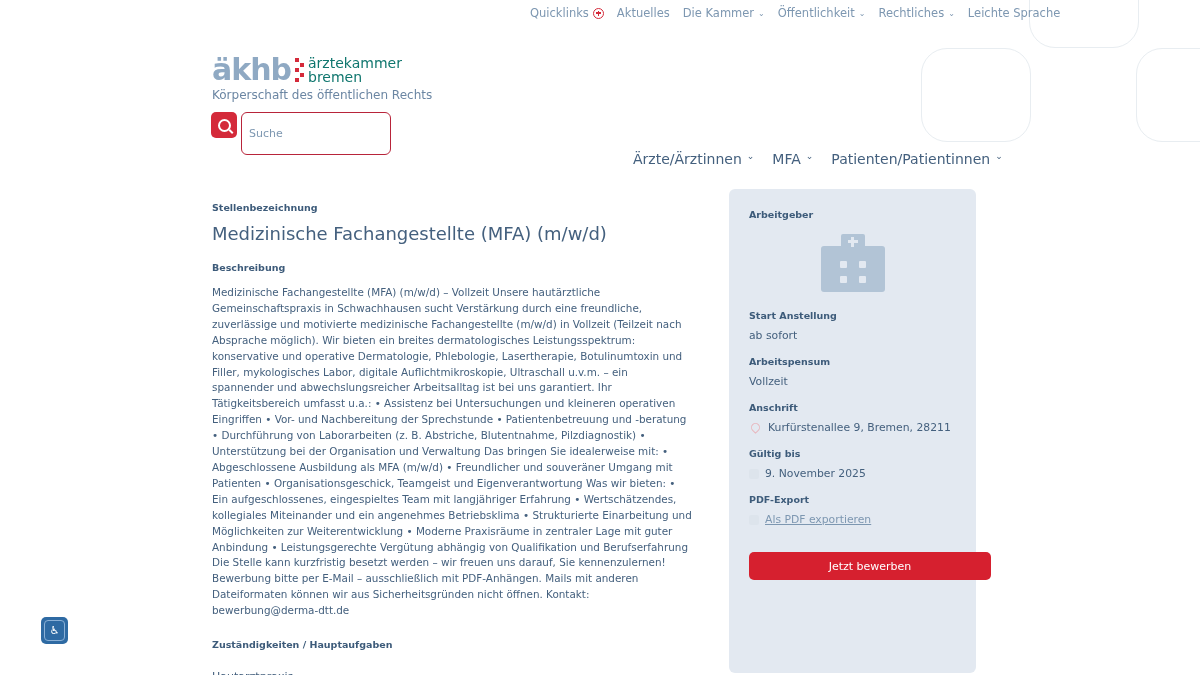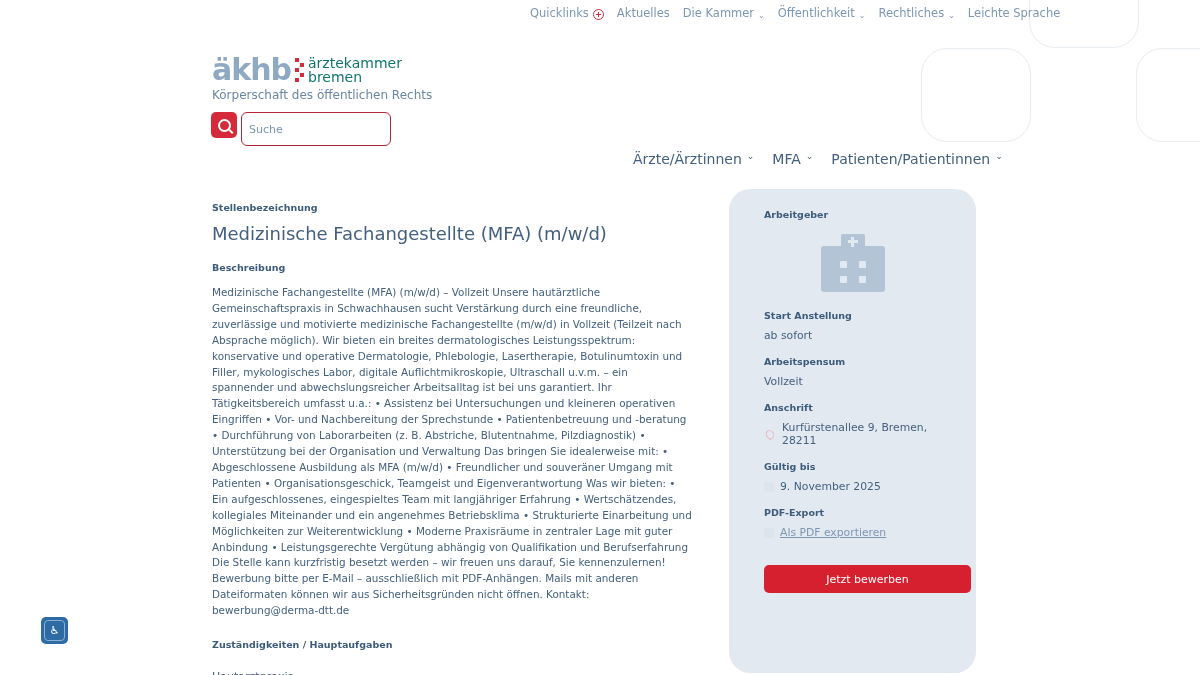--- a/index.html
+++ b/index.html
@@ -5,66 +5,66 @@
   * { box-sizing: border-box; margin: 0; padding: 0; }
   html, body { width: 1200px; height: 675px; overflow: hidden; background: #ffffff; }
   body { font-family: "DejaVu Sans", sans-serif; color: #44607e; position: relative; }
 
   .deco { position: absolute; border: 1.5px solid #e8edf1; border-radius: 26px; background: transparent; }
   .deco.d1 { left: 1029px; top: -30px; width: 110px; height: 78px; }
   .deco.d2 { left: 921px; top: 48px; width: 110px; height: 94px; }
   .deco.d3 { left: 1136px; top: 48px; width: 110px; height: 94px; }
 
   .topnav { position: absolute; top: 6px; left: 530px; display: flex; align-items: center; font-size: 11.5px; color: #7d97b1; }
-  .topnav .item { margin-right: 13px; display: flex; align-items: flex-end; white-space: nowrap; cursor: pointer; }
+  .topnav .item { margin-right: 13px; display: flex; align-items: center; white-space: nowrap; cursor: pointer; }
   .topnav .chev { font-size: 8px; margin-left: 4px; }
   .plus-circle { display: inline-flex; align-items: center; justify-content: center; width: 11px; height: 11px; border: 1.5px solid #d42a3a; border-radius: 50%; margin-left: 4px; position: relative; }
   .plus-circle::before, .plus-circle::after { content: ""; position: absolute; background: #d42a3a; }
   .plus-circle::before { width: 5px; height: 1.5px; }
   .plus-circle::after { width: 1.5px; height: 5px; }
 
   .logo { position: absolute; left: 212px; top: 56px; display: flex; align-items: flex-start; }
   .logo-mark { font-family: "DejaVu Sans", sans-serif; font-size: 30px; font-weight: bold; color: #8fa9c3; letter-spacing: -1px; line-height: 28px; }
   .logo-dots { display: grid; grid-template-columns: 4px 4px; gap: 1px; margin: 2px 4px 0 4px; }
   .logo-dots span { width: 4px; height: 4px; background: #d42a3a; }
   .logo-dots span.blank { background: transparent; }
   .logo-text { font-size: 14px; line-height: 14px; color: #0f766e; }
   .logo-sub { position: absolute; left: 212px; top: 88px; font-size: 12px; color: #6b86a3; }
 
   .search-btn { position: absolute; left: 211px; top: 112px; width: 26px; height: 26px; background: #d42a3a; border-radius: 5px; display: flex; align-items: center; justify-content: center; cursor: pointer; }
   .search-btn .lens { width: 13px; height: 13px; border: 2px solid #fff; border-radius: 50%; position: relative; }
   .search-btn .lens::after { content: ""; position: absolute; width: 2px; height: 5px; background: #fff; right: -3px; bottom: -4px; transform: rotate(-45deg); }
-  .search-input { position: absolute; left: 241px; top: 112px; width: 150px; height: 34px; border: 1.5px solid #b8243a; border-radius: 6px; padding: 8px 7px; font-size: 11px; color: #44607e; font-family: "DejaVu Sans", sans-serif; background: #fff; outline: none; }
+  .search-input { position: absolute; left: 241px; top: 112px; width: 150px; height: 43px; border: 1.5px solid #b8243a; border-radius: 6px; padding: 8px 7px; font-size: 11px; color: #44607e; font-family: "DejaVu Sans", sans-serif; background: #fff; outline: none; }
   .search-input::placeholder { color: #7d97b1; }
 
   .mainnav { position: absolute; top: 151px; left: 633px; display: flex; font-size: 14px; color: #44607e; }
   .mainnav .item { margin-right: 18px; white-space: nowrap; cursor: pointer; display: flex; }
   .mainnav .chev { font-size: 9px; margin-left: 5px; }
 
   .content { position: absolute; left: 212px; top: 202px; width: 480px; }
   .label-bold { font-size: 9.5px; font-weight: bold; color: #3d5b7a; }
   .job-title { font-size: 18px; color: #44607e; margin-top: 10px; font-weight: normal; }
   .desc { font-size: 10.4px; line-height: 15.9px; color: #44607e; margin-top: 6px; }
   .section { margin-top: 18px; }
   .hauptaufgaben-val { font-size: 11px; margin-top: 20px; color: #44607e; }
 
-  .sidebar { position: absolute; left: 729px; top: 189px; width: 247px; height: 484px; background: #e3e9f1; border-radius: 21px; padding: 20px 35px; }
+  .sidebar { position: absolute; left: 729px; top: 189px; width: 247px; height: 484px; background: #e3e9f1; border-radius: 6px; padding: 20px 20px; }
   .sb-label { font-size: 9.5px; font-weight: bold; color: #3d5b7a; }
   .sb-value { font-size: 10.8px; color: #44607e; margin-top: 8px; display: flex; align-items: center; }
   .sb-block { margin-bottom: 14px; }
   .hospital { width: 64px; height: 58px; margin: 14px auto 18px auto; position: relative; }
   .hospital .top { position: absolute; left: 20px; top: 0; width: 24px; height: 14px; background: #b2c4d6; border-radius: 2px 2px 0 0; }
   .hospital .body { position: absolute; left: 0; top: 12px; width: 64px; height: 46px; background: #b2c4d6; border-radius: 3px; }
   .hospital .cross-h { position: absolute; left: 27px; top: 6px; width: 10px; height: 3px; background: #e3e9f1; }
   .hospital .cross-v { position: absolute; left: 30.5px; top: 2.5px; width: 3px; height: 10px; background: #e3e9f1; }
   .hospital .win { position: absolute; width: 7px; height: 7px; background: #e3e9f1; border-radius: 1px; }
   .pin { display: inline-block; width: 9px; height: 9px; border: 1.5px solid #e8b8bf; border-radius: 50% 50% 50% 0; transform: rotate(-45deg); margin-right: 8px; margin-left: 2px; }
   .cal-ph { display: inline-block; width: 10px; height: 10px; background: #dde4ec; margin-right: 6px; border-radius: 2px; }
   .pdf-link { color: #7d97b1; text-decoration: underline; cursor: pointer; }
-  .apply-btn { display: block; width: 207px; height: 28px; margin-top: 26px; background: #d6202f; color: #fff; font-size: 11px; border: none; border-radius: 5px; font-family: "DejaVu Sans", sans-serif; cursor: pointer; }
+  .apply-btn { display: block; width: 242px; height: 28px; margin-top: 26px; background: #d6202f; color: #fff; font-size: 11px; border: none; border-radius: 5px; font-family: "DejaVu Sans", sans-serif; cursor: pointer; }
 
   .a11y-btn { position: absolute; left: 41px; top: 617px; width: 27px; height: 27px; background: #2e6aa3; border-radius: 5px; display: flex; align-items: center; justify-content: center; cursor: pointer; }
   .a11y-btn .inner { width: 21px; height: 21px; border: 1px solid #8ab0d6; border-radius: 4px; display: flex; align-items: center; justify-content: center; color: #fff; font-size: 11px; }
 </style>
 </head>
 <body>
 
 <div class="deco d1"></div>
 <div class="deco d2"></div>
 <div class="deco d3"></div>

